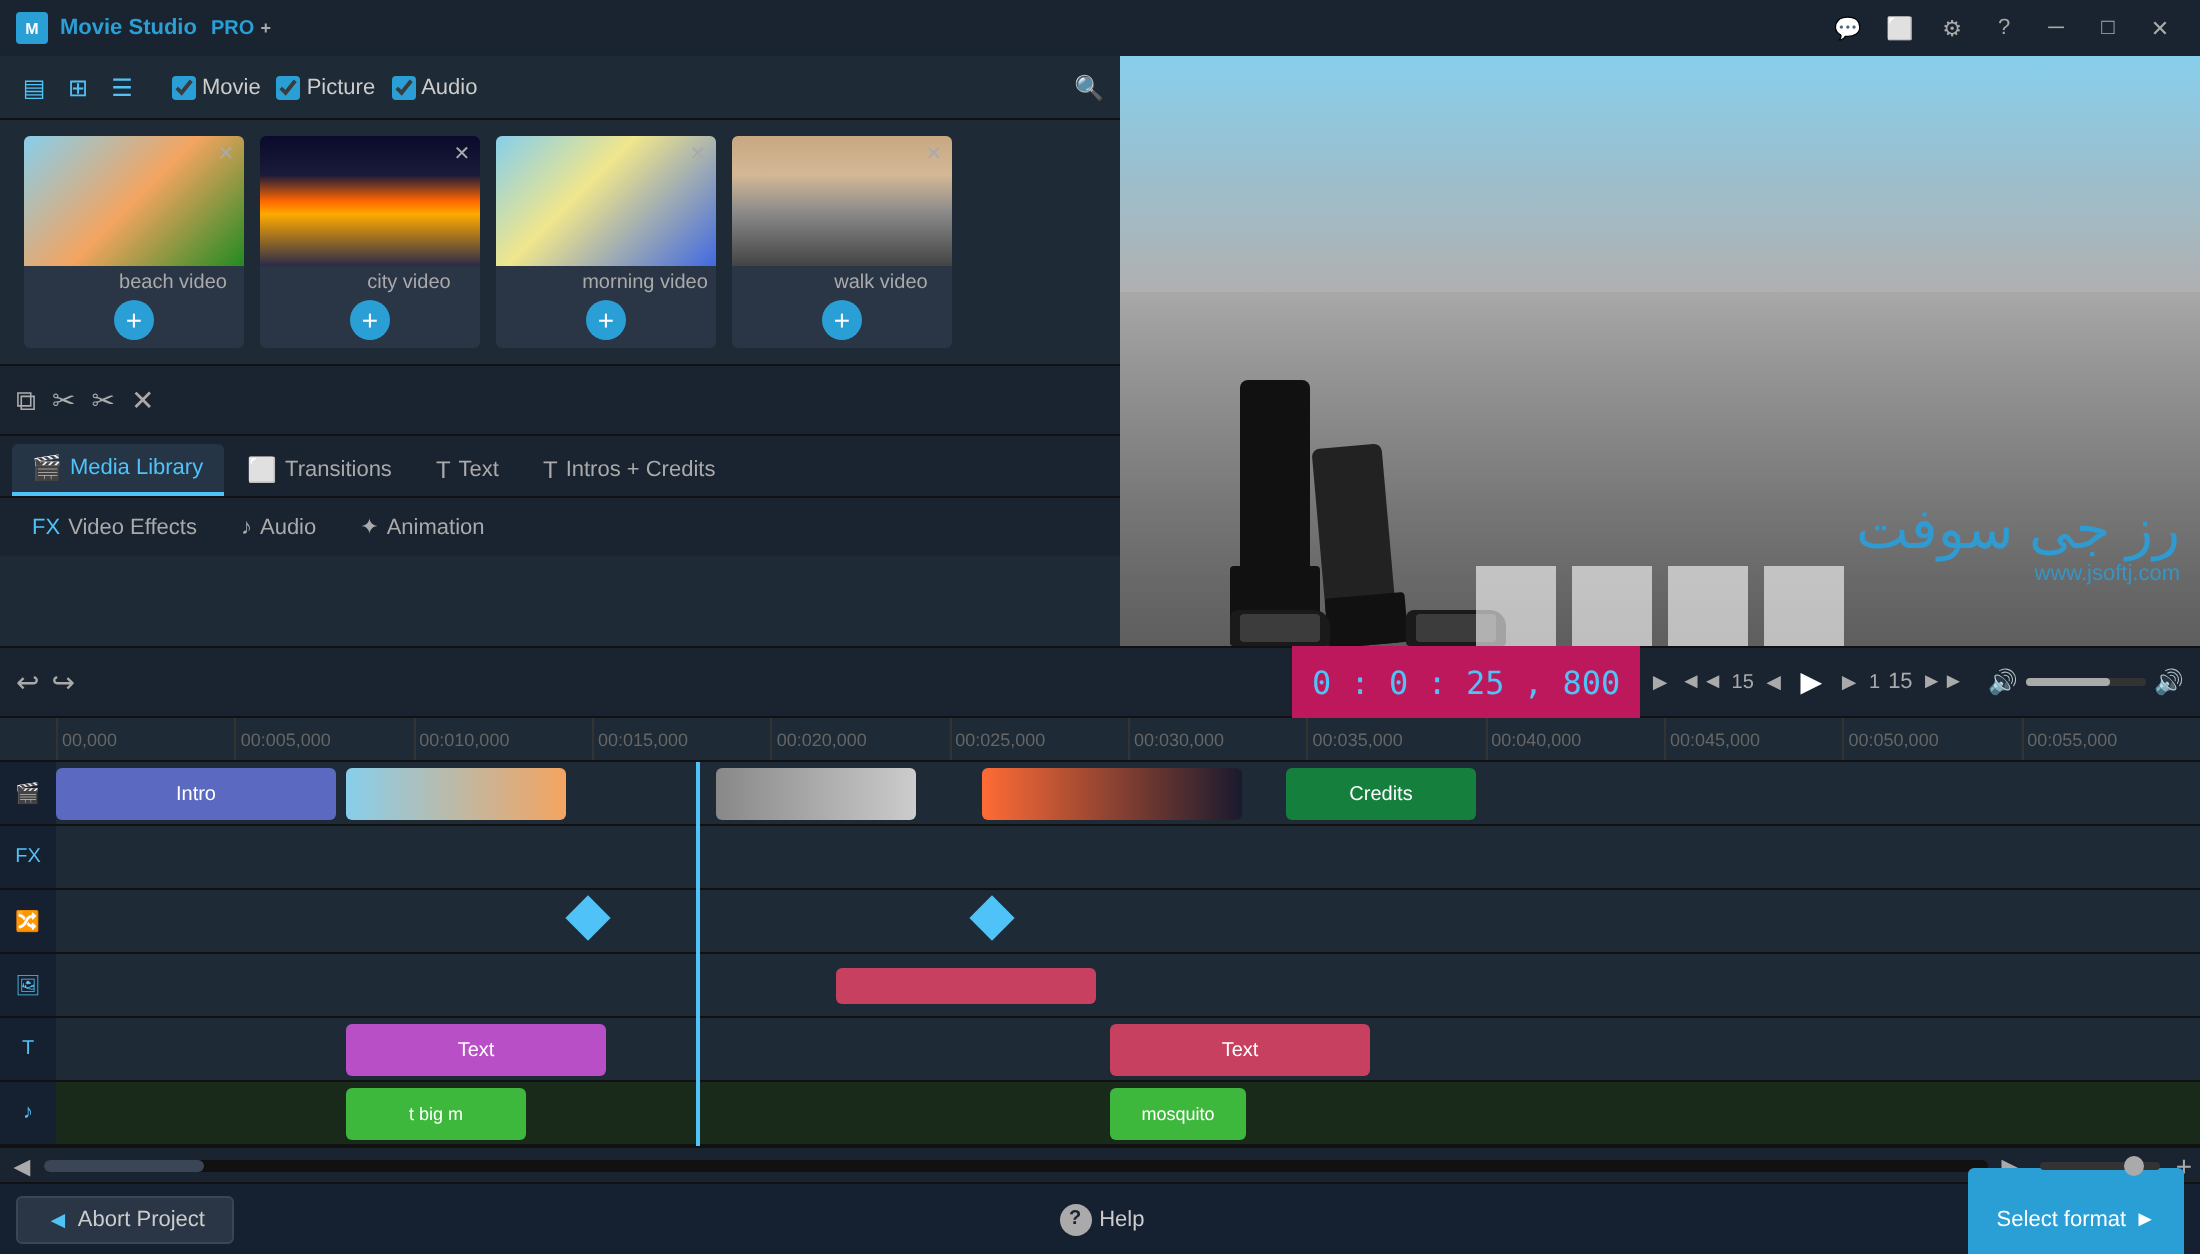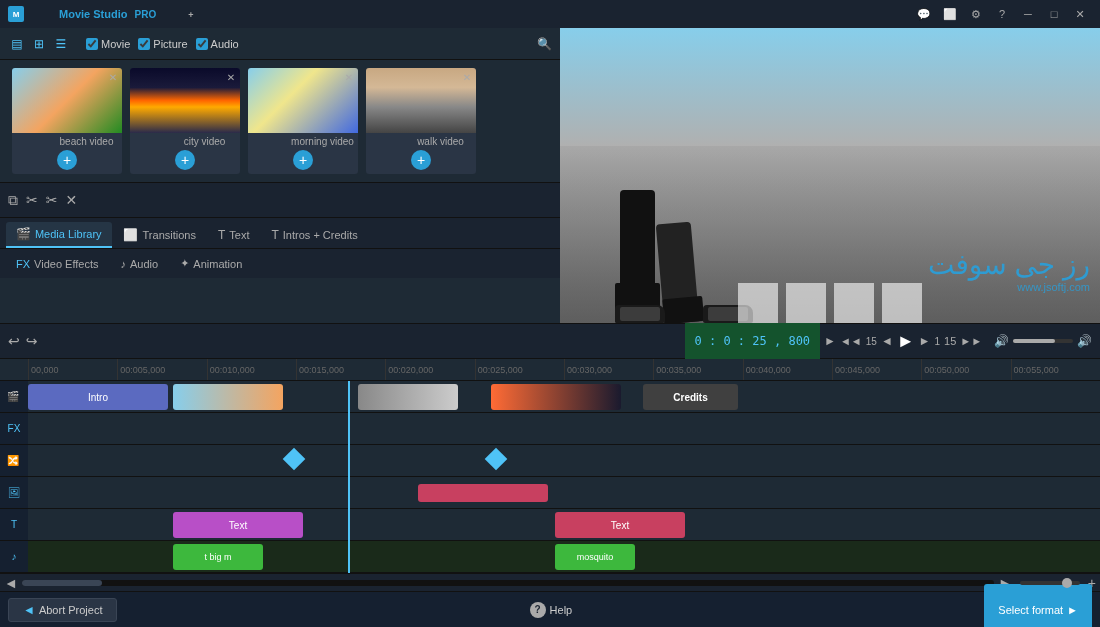--- a/index.html
+++ b/index.html
@@ -3,21 +3,21 @@
   <meta charset="utf-8">
   <style>
     * { margin: 0; padding: 0; box-sizing: border-box; }
     body { width: 1100px; height: 627px; background: #1e2a35; font-family: 'Segoe UI', Arial, sans-serif; overflow: hidden; color: #ccc; font-size: 12px; }
 
     
     .titlebar { height: 28px; background: #1a2330; display: flex; align-items: center; justify-content: space-between; padding: 0 8px; }
     .titlebar-left { display: flex; align-items: center; gap: 6px; }
     .app-icon { width: 16px; height: 16px; background: #2a9fd6; border-radius: 2px; display: flex; align-items: center; justify-content: center; font-size: 8px; color: white; font-weight: bold; }
     .app-title { font-size: 11px; color: #aaa; }
-    .app-title span { color: #2a9fd6; font-weight: bold; margin-left: 29px; }
+    .app-title span { color: #2a9fd6; font-weight: bold; }
     .titlebar-right { display: flex; align-items: center; gap: 2px; }
     .titlebar-btn { width: 24px; height: 20px; display: flex; align-items: center; justify-content: center; cursor: pointer; color: #aaa; font-size: 11px; border-radius: 2px; }
     .media-header { height: 36px; background: #1a2330; display: flex; align-items: center; justify-content: center; font-size: 14px; color: #ccc; border-bottom: 1px solid #111; }
     .media-toolbar { height: 32px; background: #1e2a35; display: flex; align-items: center; padding: 0 8px; gap: 8px; border-bottom: 1px solid #111; }
     .view-icons { display: flex; gap: 4px; }
     .view-icon { width: 18px; height: 18px; display: flex; align-items: center; justify-content: center; cursor: pointer; color: #4fc3f7; }
     .filter-row { display: flex; align-items: center; gap: 8px; margin-left: 8px; }
     .checkbox-label { display: flex; align-items: center; gap: 3px; font-size: 11px; color: #ccc; cursor: pointer; }
     .checkbox-label input { accent-color: #2a9fd6; width: 12px; height: 12px; }
     .search-icon-btn { margin-left: auto; color: #aaa; cursor: pointer; }
@@ -56,21 +56,21 @@
     .track-label { height: 32px; display: flex; align-items: center; justify-content: center; border-bottom: 1px solid #111; color: #4fc3f7; font-size: 10px; }
     .tracks-area { flex: 1; display: flex; flex-direction: column; position: relative; overflow: hidden; }
     .track { height: 32px; border-bottom: 1px solid #111; display: flex; align-items: center; position: relative; }
 
     
     .clip { position: absolute; height: 26px; border-radius: 3px; display: flex; align-items: center; justify-content: center; font-size: 10px; color: white; overflow: hidden; white-space: nowrap; top: 3px; }
     .clip-intro { background: #5b6ac0; }
     .clip-beach { background: linear-gradient(to right, #87CEEB, #f4a460); }
     .clip-walk { background: linear-gradient(to right, #888, #ccc); }
     .clip-city { background: linear-gradient(to right, #ff6b35, #1a1a2e); }
-    .clip-credits { background: #404040; font-weight: bold; }
+    .clip-credits { background: #15803d; }
     .clip-text { background: #b84fc7; }
     .clip-text2 { background: #c84060; }
     .clip-audio1 { background: #3db83d; font-size: 9px; }
     .clip-audio2 { background: #3db83d; font-size: 9px; }
 
     
     .playhead { position: absolute; top: 0; bottom: 0; width: 2px; background: #4fc3f7; z-index: 10; }
 
     
     .bottom-bar { height: 36px; background: #152030; display: flex; align-items: center; justify-content: space-between; padding: 0 8px; border-top: 1px solid #111; }
@@ -266,21 +266,21 @@
       </div>
     </div>
   </div>
 
   <div style="height: 36px; background: #1a2330; display:flex; align-items:center; padding: 0 8px; gap:4px; border-bottom: 1px solid #111; border-top: 1px solid #111;">
     <div style="display:flex; gap:6px; color:#aaa;">
       <div style="cursor:pointer; font-size:14px;">↩</div>
       <div style="cursor:pointer; font-size:14px;">↪</div>
     </div>
     <div style="margin-left:auto; display:flex; align-items:center; gap:4px;">
-      <div style="background:#14532d; color:#4fc3f7; font-family:monospace; font-size:12px; padding:18px 10px; border-radius:2px;">0 : 0 : 25 , 800</div>
+      <div style="background:#be185d; color:#4fc3f7; font-family:monospace; font-size:16px; padding:18px 10px; border-radius:2px;">0 : 0 : 25 , 800</div>
       <div style="color:#aaa; cursor:pointer;">►</div>
       <div style="color:#aaa; cursor:pointer; font-size:11px;">◄◄</div>
       <div style="color:#aaa; font-size:10px;">15</div>
       <div style="color:#aaa; cursor:pointer;">◄</div>
       <div style="color:white; font-size:18px; cursor:pointer;">►</div>
       <div style="color:#aaa; cursor:pointer;">►</div>
       <div style="color:#aaa; font-size:10px;">1</div>
       <div style="color:#aaa; cursor:pointer; font-size:11px;">15</div>
       <div style="color:#aaa; cursor:pointer; font-size:11px;">►►</div>
     </div>
@@ -346,21 +346,21 @@
           <div class="clip" style="left:390px; width:130px; background:#c84060; height:18px; top:7px;"></div>
         </div>
 
         <div class="track">
           <div class="clip clip-text" style="left:145px; width:130px;">Text</div>
           <div class="clip clip-text2" style="left:527px; width:130px;">Text</div>
         </div>
 
         <div class="track" style="background:#1a2a1a;">
           <div class="clip clip-audio1" style="left:145px; width:90px;">t big m</div>
-          <div class="clip clip-audio2" style="left:527px; width:80px;">mosquito</div>
+          <div class="clip clip-audio2" style="left:527px; width:68px;">mosquito</div>
         </div>
       </div>
     </div>
 
     <div class="timeline-scroll">
       <div style="color:#aaa; font-size:14px; cursor:pointer; margin-right:4px;">◄</div>
       <div class="scroll-track">
         <div class="scroll-thumb"></div>
       </div>
       <div style="color:#aaa; font-size:14px; cursor:pointer; margin-left:4px;">►</div>

